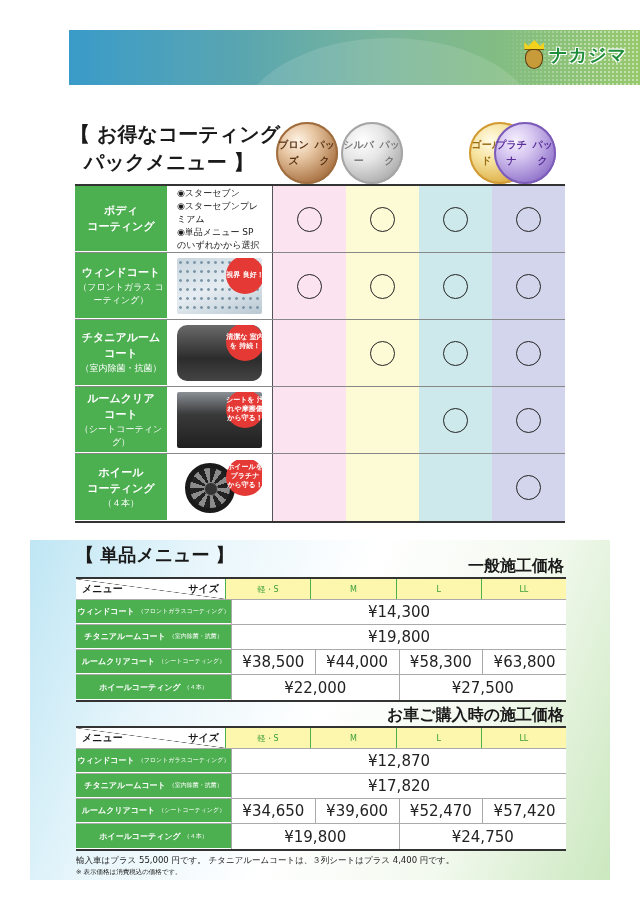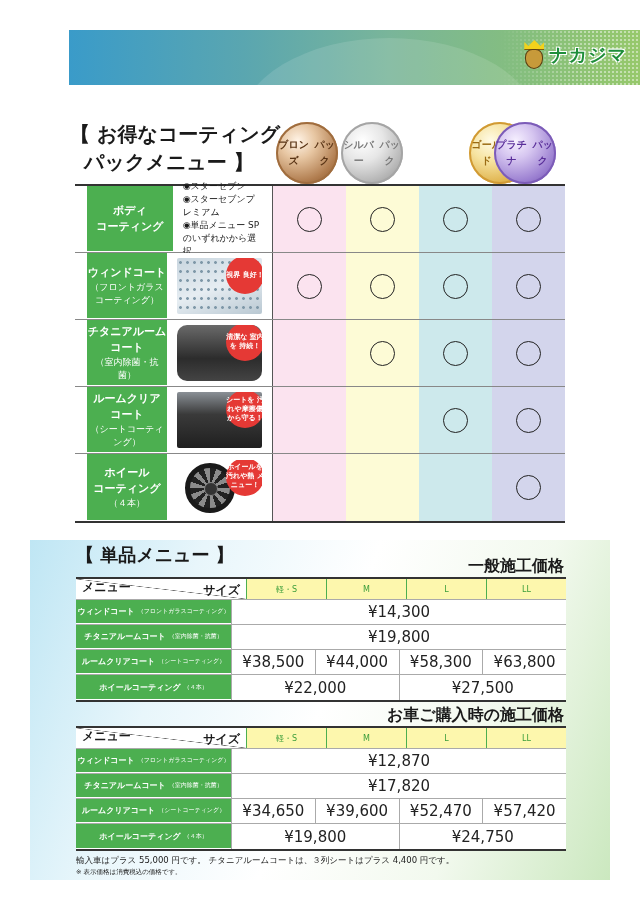--- a/index.html
+++ b/index.html
@@ -39,21 +39,21 @@
     display: flex; flex-direction: row; align-items: center; justify-content: center;
     font-weight: bold; font-size: 10px; line-height: 16px; text-align: center; }
   .medal.bronze { left: 276px; background: radial-gradient(circle at 35% 30%, #fff3e6 0%, #e7c6a2 30%, #b07c4e 70%, #7a4f28 100%); color: #5a3516; box-shadow: 0 0 0 2px #a06d3e inset; }
   .medal.silver { left: 341px; background: radial-gradient(circle at 35% 30%, #ffffff 0%, #e6e6e6 35%, #b6b6b6 70%, #8a8a8a 100%); color: #7a7a7a; box-shadow: 0 0 0 2px #a5a5a5 inset; }
   .medal.gold { left: 421px; background: radial-gradient(circle at 35% 30%, #fffbe6 0%, #f6e3a0 35%, #e1b652 70%, #c08b2a 100%); color: #9a6a12; box-shadow: 0 0 0 2px #d19a34 inset; margin-left: 48px; }
   .medal.platinum { left: 494px; background: radial-gradient(circle at 35% 30%, #f6f0ff 0%, #d6c6f0 30%, #9a7ed0 70%, #6a4aa6 100%); color: #5a2f9a; box-shadow: 0 0 0 2px #7c5cb8 inset; }
 
   .pack-table { position: absolute; left: 75px; top: 184px; width: 490px; border-top: 2px solid #333; border-bottom: 2px solid #333; }
   .prow { display: flex; height: 67px; border-bottom: 1px solid #888; }
   .prow:last-child { border-bottom: none; }
-  .pname { width: 92px; background: #4caf50; color: #fff; display: flex; flex-direction: column; align-items: center; justify-content: center; text-align: center; font-weight: bold; font-size: 11px; line-height: 16px; border-bottom: 1px solid #fff; margin-left: 12px; }
+  .pname { width: 92px; background: #4caf50; color: #fff; display: flex; flex-direction: column; align-items: center; justify-content: center; text-align: center; font-weight: bold; font-size: 11px; line-height: 16px; border-bottom: 1px solid #fff; }
   .pname .sub { font-size: 9px; font-weight: normal; line-height: 13px; }
   .pdesc { width: 106px; padding: 10px; display: flex; align-items: center; border-right: 1px solid #555; background: #fff; }
   .pdesc .list { font-size: 9px; line-height: 13px; }
   .photo { position: relative; width: 96px; height: 56px; border-radius: 2px; overflow: hidden; }
   .photo.glass { background: linear-gradient(160deg, #c9d6df, #e6edf2 50%, #b9c8d2); background-image: radial-gradient(#7f98a8 1px, transparent 1.5px), linear-gradient(160deg, #c9d6df, #e6edf2 50%, #b9c8d2); background-size: 7px 9px, 100% 100%; }
   .photo.interior { background: linear-gradient(180deg, #6a6a6a, #2c2c2c 60%, #444); border-radius: 10px; }
   .photo.interior2 { background: linear-gradient(180deg, #8a9096 0%, #3a3a3a 40%, #1f1f1f 100%); }
   .photo.wheel { background: #fff; display: flex; align-items: center; justify-content: flex-start; padding-left: 8px; }
   .wheel-disc { width: 50px; height: 50px; border-radius: 50%; background: repeating-conic-gradient(#222 0deg 18deg, #8b8b8b 18deg 36deg); border: 5px solid #1a1a1a; position: relative; }
   .wheel-disc::after { content: ""; position: absolute; left: 14px; top: 14px; width: 12px; height: 12px; border-radius: 50%; background: #333; border: 1px solid #888; }
@@ -65,21 +65,21 @@
   .pcell:nth-child(3) { background: #cde9ec; }
   .pcell:nth-child(4) { background: #d3d5ec; }
   .circle-mark { width: 25px; height: 25px; border-radius: 50%; border: 1.5px solid #222; }
 
   .single-section { position: absolute; left: 30px; top: 540px; width: 580px; height: 340px;
     background: linear-gradient(110deg, #bfe6f4 0%, #e8f6fb 25%, #ffffff 50%, #f2f9ee 75%, #cbe8bf 100%); }
   .single-title { position: absolute; left: 76px; top: 543px; font-size: 18px; font-weight: bold; }
   .price-heading { position: absolute; right: 76px; font-size: 16px; font-weight: bold; }
   .price-table { position: absolute; left: 76px; width: 490px; border-top: 2px solid #333; border-bottom: 2px solid #333; background: #fff; }
   .ph { display: flex; height: 21px; border-bottom: 1px solid #aaa; }
-  .ph .corner { width: 170px; position: relative; font-size: 12px; font-weight: bold; background: #fff;
+  .ph .corner { width: 149px; position: relative; font-size: 10px; font-weight: bold; background: #fff;
     background-image: linear-gradient(to bottom left, transparent calc(50% - 0.5px), #666 50%, transparent calc(50% + 0.5px)); }
   .ph .corner .c1 { position: absolute; left: 6px; bottom: 3px; }
   .ph .corner .c2 { position: absolute; right: 6px; top: 3px; }
   .ph .size { flex: 1; background: #fdf7ad; color: #3a9d3a; font-size: 8px; display: flex; align-items: center; justify-content: center; border-left: 1px solid #4caf50; }
   .pr { display: flex; height: 25px; border-bottom: 1px solid #aaa; }
   .pr:last-child { border-bottom: none; }
   .pr .label { width: 155px; background: #4caf50; color: #fff; font-size: 8px; font-weight: bold; display: flex; align-items: center; justify-content: center; border-bottom: 1px solid #fff; }
   .pr .label .sm { font-size: 6px; font-weight: normal; margin-left: 3px; }
   .pr .val { display: flex; align-items: center; justify-content: center; font-size: 15px; color: #222; border-left: 1px solid #aaa; }
   .pr .span4 { flex: 4; }
@@ -232,21 +232,21 @@
 
   <div class="prow">
     <div class="pname">
       <span>ホイール</span>
       <span>コーティング</span>
       <span class="sub">（４本）</span>
     </div>
     <div class="pdesc">
       <div class="photo wheel">
         <div class="wheel-disc"></div>
-        <div class="bubble">ホイールを 汚れや熱 メニュー！</div>
+        <div class="bubble">ホイールを プラチナ から守る！</div>
       </div>
     </div>
     <div class="pcells">
       <div class="pcell"></div>
       <div class="pcell"></div>
       <div class="pcell"></div>
       <div class="pcell">
           <div class="circle-mark"></div>
         </div>
     </div>

